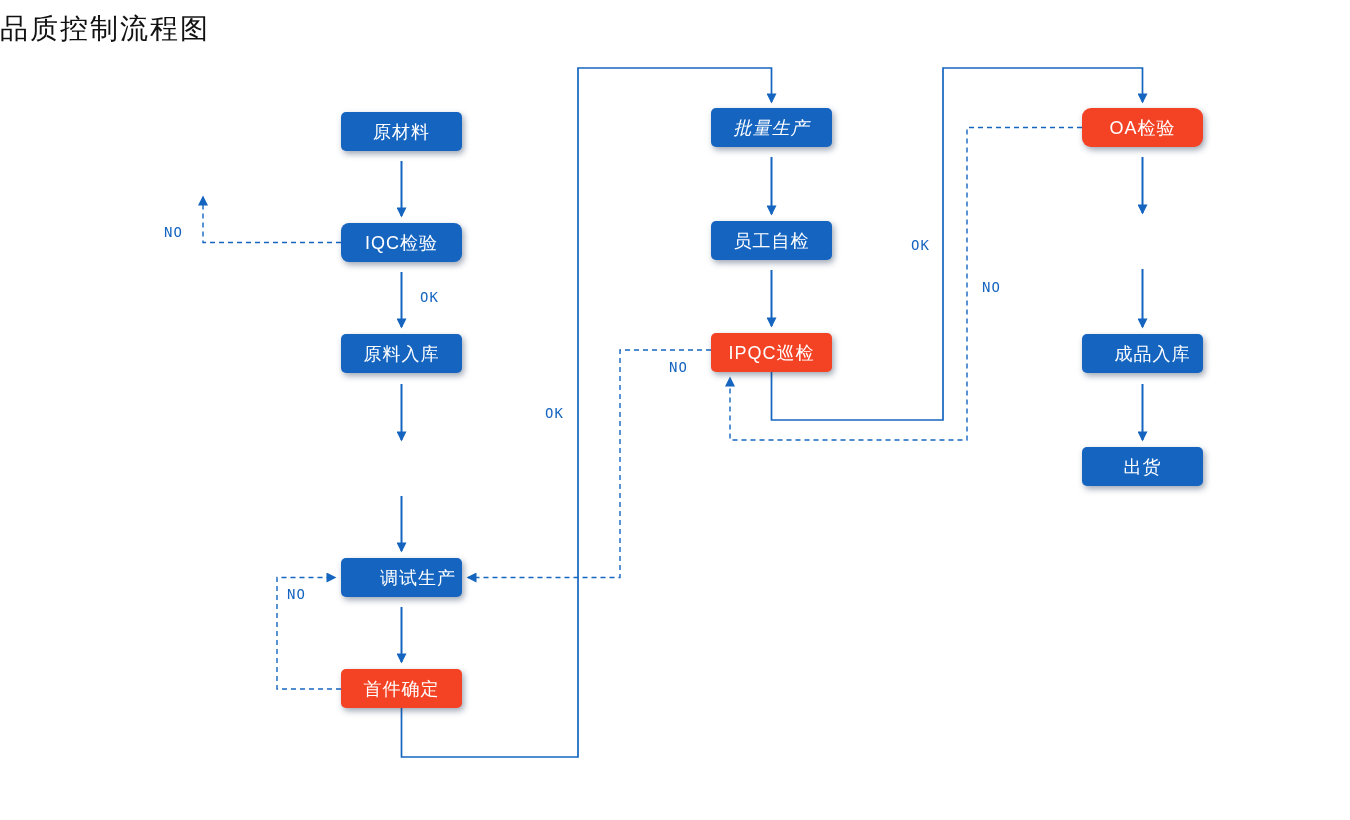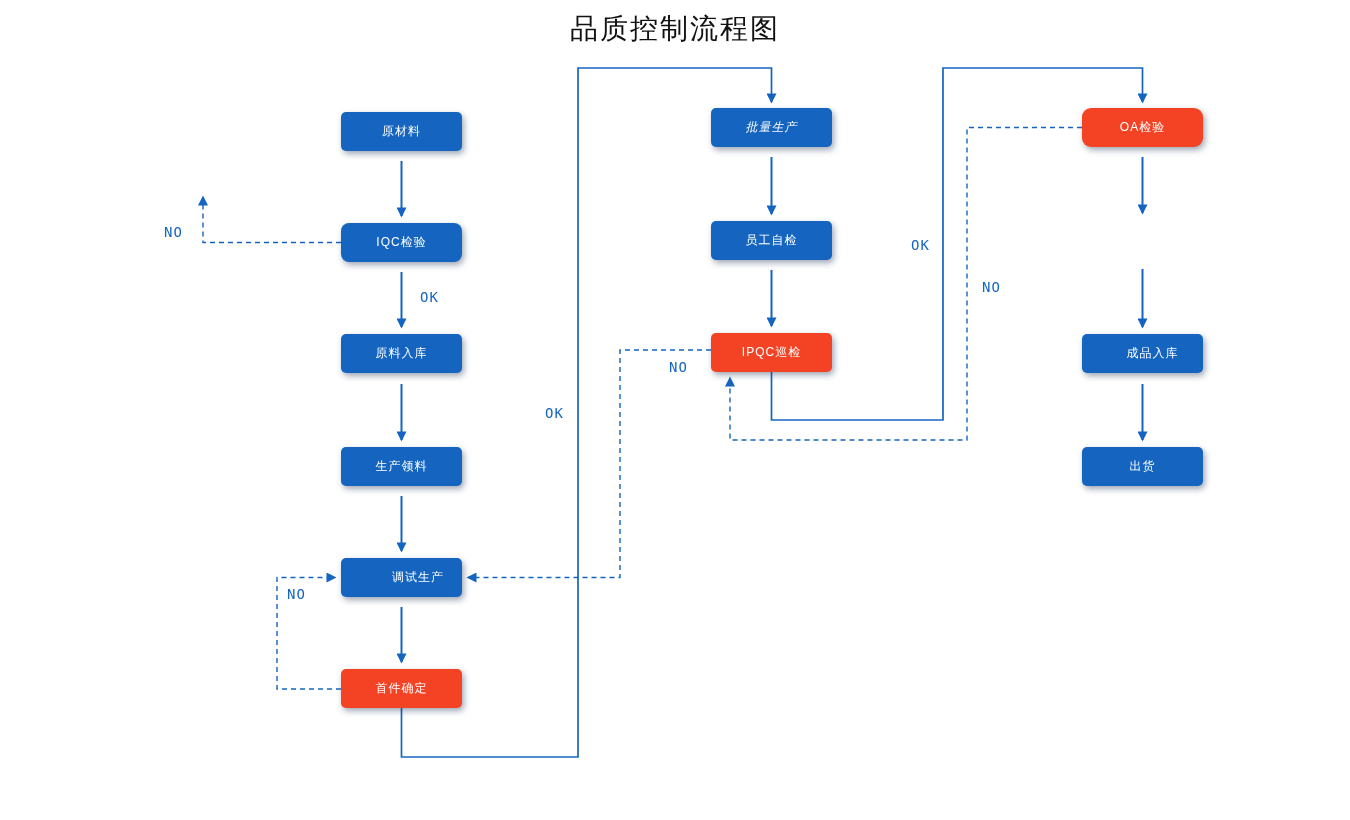--- a/index.html
+++ b/index.html
@@ -10,34 +10,34 @@
     --title-text:#111111;
     --bg:#ffffff;
   }
   *{margin:0;padding:0;box-sizing:border-box;}
   html,body{background:#fff;}
   .stage{
     position:relative;width:1350px;height:820px;background:var(--bg);
     font-family:"Liberation Sans", sans-serif;overflow:hidden;
   }
   .diagram-title{
-    position:absolute;top:10px;left:0;width:100%;text-align:center;
+    position:absolute;top:10px;left:0;width:100%;text-align:left;
     font-family:Liberation Sans, sans-serif;font-size:28px;font-weight:500;
     color:var(--title-text);letter-spacing:2px;
   }
   svg.connector-layer{position:absolute;left:0;top:0;}
   .flow-line{stroke:var(--line);fill:none;stroke-width:2;}
   .flow-line.poly{stroke-width:1.7;}
   .flow-line.dashed{stroke-dasharray:5 4;stroke-width:1.4;}
   .arrow-head{fill:var(--line);}
   .node{
     position:absolute;width:121px;height:39px;border-radius:5px;
     background:var(--node-blue);color:var(--node-text);
     display:flex;align-items:center;justify-content:center;
-    font-size:12px;letter-spacing:1px;
+    font-size:18px;letter-spacing:1px;
     box-shadow:2px 3px 6px rgba(40,60,90,0.45);
   }
   .node.red{background:var(--node-red);}
   .edge-label{
     position:absolute;font-family:"DejaVu Sans Mono", monospace;
     font-size:14px;color:var(--line);letter-spacing:1px;font-weight:500;
   }
 </style>
 </head>
 <body>
@@ -69,21 +69,20 @@
 
     <polyline class="flow-line dashed" points="341,242.5 203,242.5 203,197" marker-end="url(#arrow)"></polyline>
     <polyline class="flow-line dashed" points="341,689 277,689 277,577.5 335,577.5" marker-end="url(#arrow)"></polyline>
     <polyline class="flow-line dashed" points="711,350 620,350 620,577.5 468,577.5" marker-end="url(#arrow)"></polyline>
     <polyline class="flow-line dashed" points="1082,127.5 967,127.5 967,440 730,440 730,378" marker-end="url(#arrow)"></polyline>
   </svg>
 
   <div class="node" style="left:341px;top:112px;">原材料</div>
   <div class="node" style="left:341px;top:223px;border-radius:8px;">IQC检验</div>
   <div class="node" style="left:341px;top:334px;">原料入库</div>
-  <div class="node" style="left:341px;top:447px;">生产领料</div>
   <div class="node" style="left:341px;top:558px;padding-left:33px;">调试生产</div>
   <div class="node red" style="left:341px;top:669px;">首件确定</div>
 
   <div class="node" style="left:711px;top:108px;font-style:italic;">批量生产</div>
   <div class="node" style="left:711px;top:221px;">员工自检</div>
   <div class="node red" style="left:711px;top:333px;">IPQC巡检</div>
 
   <div class="node red" style="left:1082px;top:108px;border-radius:9px;">OA检验</div>
   <div class="node" style="left:1082px;top:334px;padding-left:20px;">成品入库</div>
   <div class="node" style="left:1082px;top:447px;">出货</div>

